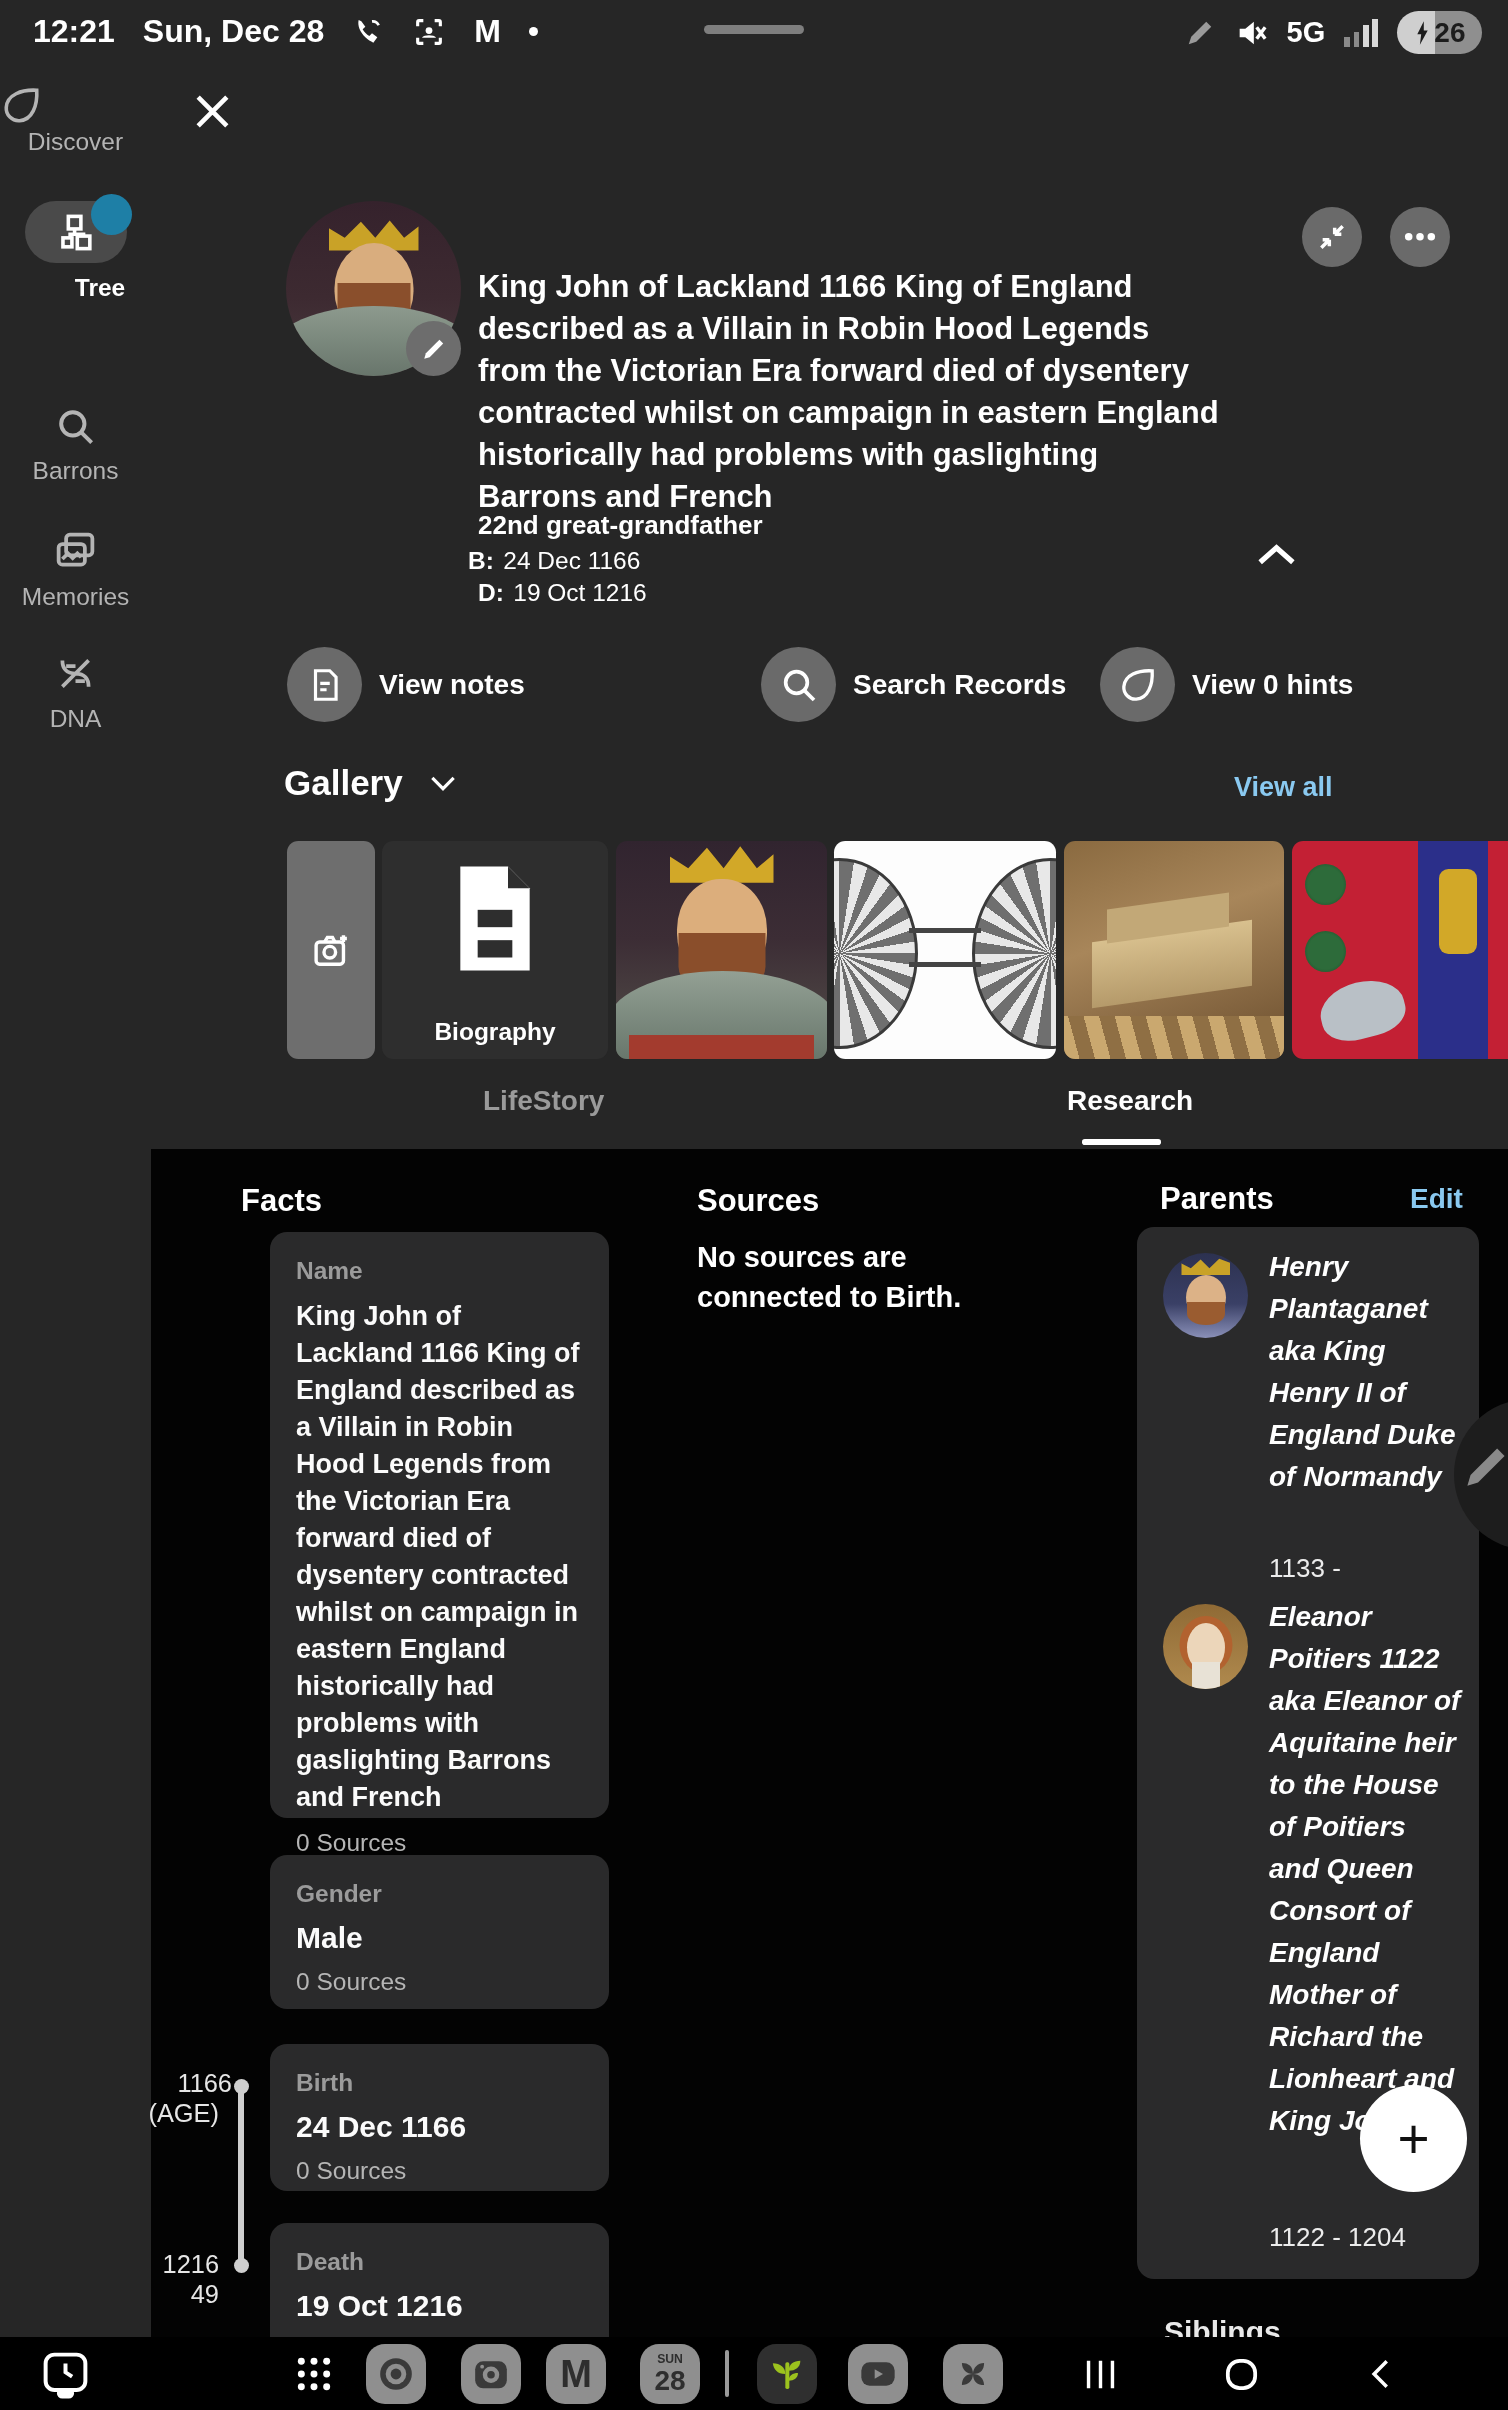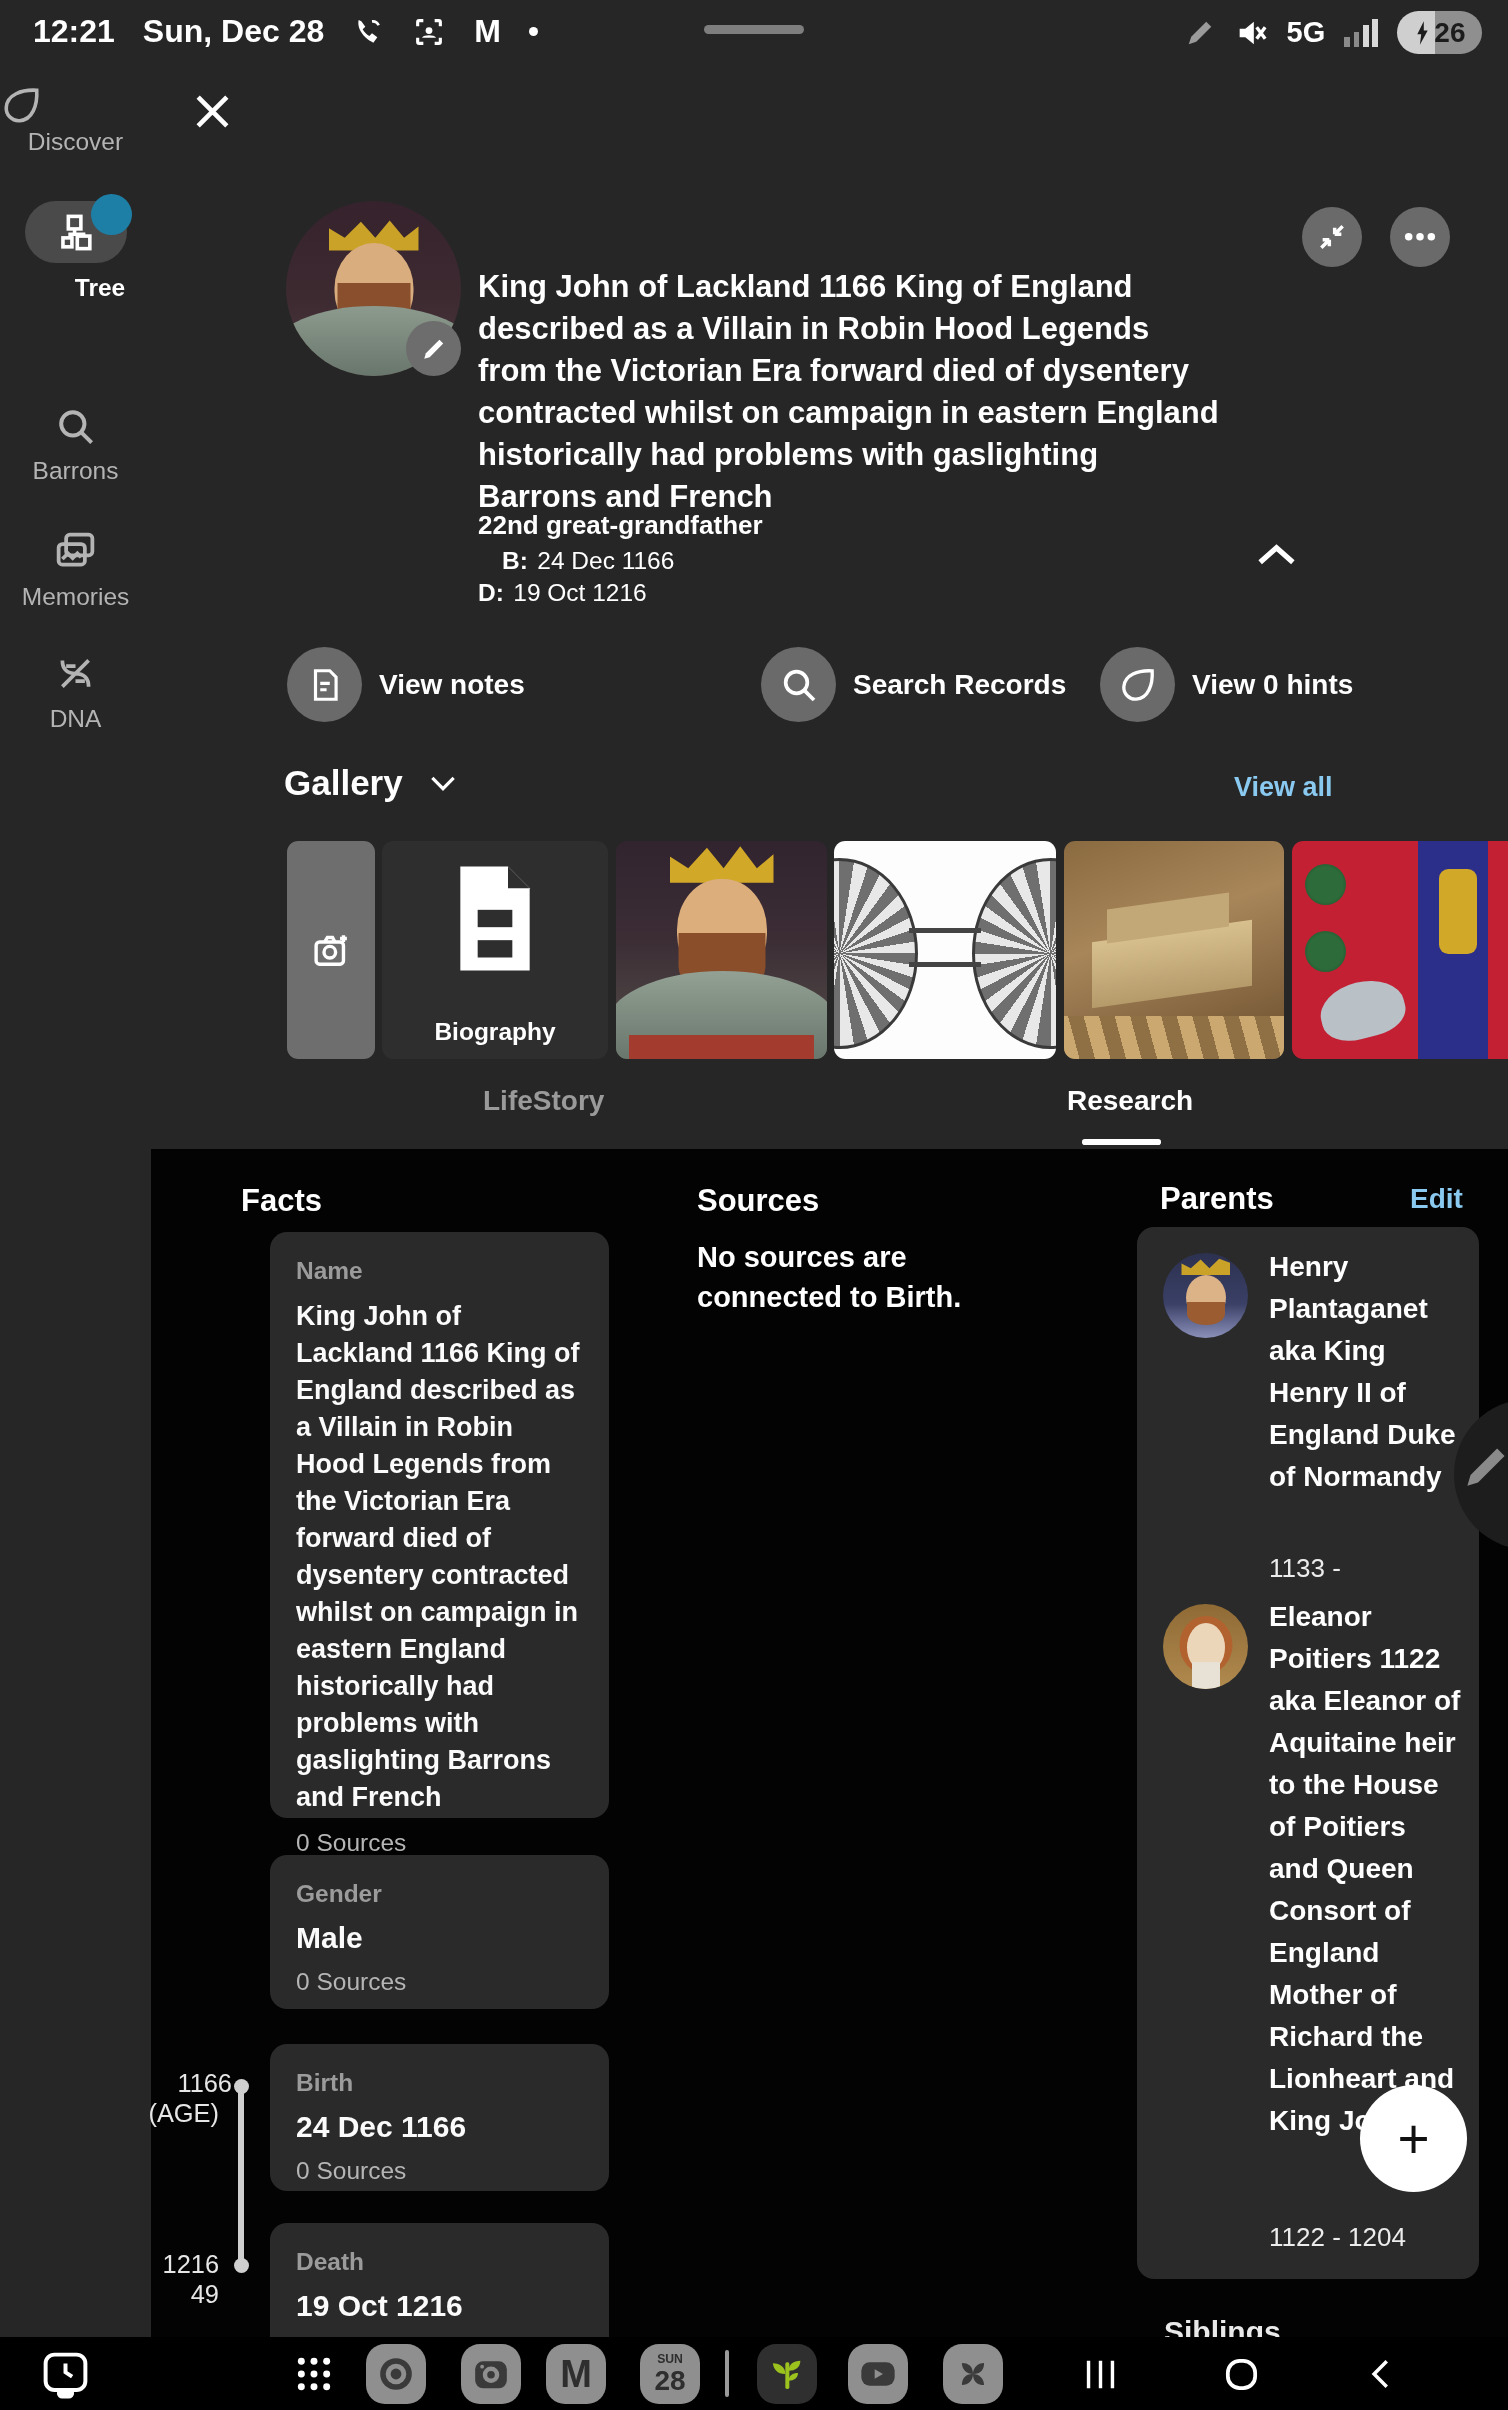--- a/index.html
+++ b/index.html
@@ -47,21 +47,21 @@
   .panel{position:absolute;left:151px;top:1149px;width:1358px;height:1192px;background:#030303;}
   .sec-head{font-size:31px;font-weight:800;}
   .card{position:absolute;background:#2a2a2b;border-radius:17px;padding:24.5px 26px;box-sizing:border-box;}
   .card .clabel{font-size:24.5px;font-weight:600;color:#9b9b9b;margin-bottom:13px;}
   .card .cval-long{font-size:27px;font-weight:600;line-height:37px;color:#fbfbfb;}
   .card .cval{font-size:30px;font-weight:700;color:#fbfbfb;}
   .card .csrc{font-size:24.5px;font-weight:500;color:#b5b5b5;margin-top:13px;}
   .tl-lab{font-size:25.4px;color:#e6e6e6;text-align:right;width:72px;line-height:30px;}
   .pcard{position:absolute;left:1137px;top:1227px;width:342px;height:1052px;background:#2a2a2b;border-radius:17px;}
   .p-avatar{position:absolute;width:85px;height:85px;border-radius:50%;overflow:hidden;}
-  .p-name{position:absolute;left:132px;width:193px;font-size:28px;font-weight:700;line-height:42px;color:#fff;}
+  .p-name{position:absolute;left:132px;width:193px;font-size:28px;font-weight:700;line-height:42px;color:#fff;font-style:italic;}
   .p-years{font-size:26px;font-weight:400;color:#ececec;line-height:38px;}
   .fab{position:absolute;left:1360px;top:2085px;width:107px;height:107px;border-radius:50%;background:#fff;
        display:flex;align-items:center;justify-content:center;color:#111;font-size:55px;font-weight:400;}
   
   .taskbar{position:absolute;left:0;top:2337px;width:1508px;height:73px;background:#000;}
   .sq{position:absolute;top:2344px;width:60px;height:60px;border-radius:19px;background:#8f8f8f;display:flex;align-items:center;justify-content:center;}
   .navglyph{position:absolute;top:2344px;width:60px;height:60px;display:flex;align-items:center;justify-content:center;}
 </style>
 </head>
 <body>
@@ -181,21 +181,21 @@
     <div class="robe"></div>
   </div>
   <div class="abs edit-badge" style="left:406px;top:321px;">
     <svg class="ic" width="26" height="26" viewBox="0 0 24 24" fill="#fff">
         <path d="M3 21l1.5-5L17 3.5 20.5 7 8 19.5z"></path>
       </svg>
   </div>
 
   <div class="abs title" style="left:478px;top:266px;">King John of Lackland 1166 King of England described as a Villain in Robin Hood Legends from the Victorian Era forward died of dysentery contracted whilst on campaign in eastern England historically had problems with gaslighting Barrons and French</div>
   <div class="abs rel" style="left:478px;top:510px;">22nd great-grandfather</div>
-  <div class="abs bd" style="left:502px;top:544px;text-align:center;">
+  <div class="abs bd" style="left:468px;top:544px;text-align:center;">
     <b>B:</b><span>24 Dec 1166</span>
   </div>
   <div class="abs bd" style="left:478px;top:576px;">
     <b>D:</b><span>19 Oct 1216</span>
   </div>
 
   <div class="abs" style="left:1252px;top:535px;">
     <svg class="ic" width="49" height="38" viewBox="0 0 24 16" fill="none" stroke="#fff" stroke-width="2.6">
         <path d="M4 12l8-7 8 7"></path>
       </svg>

